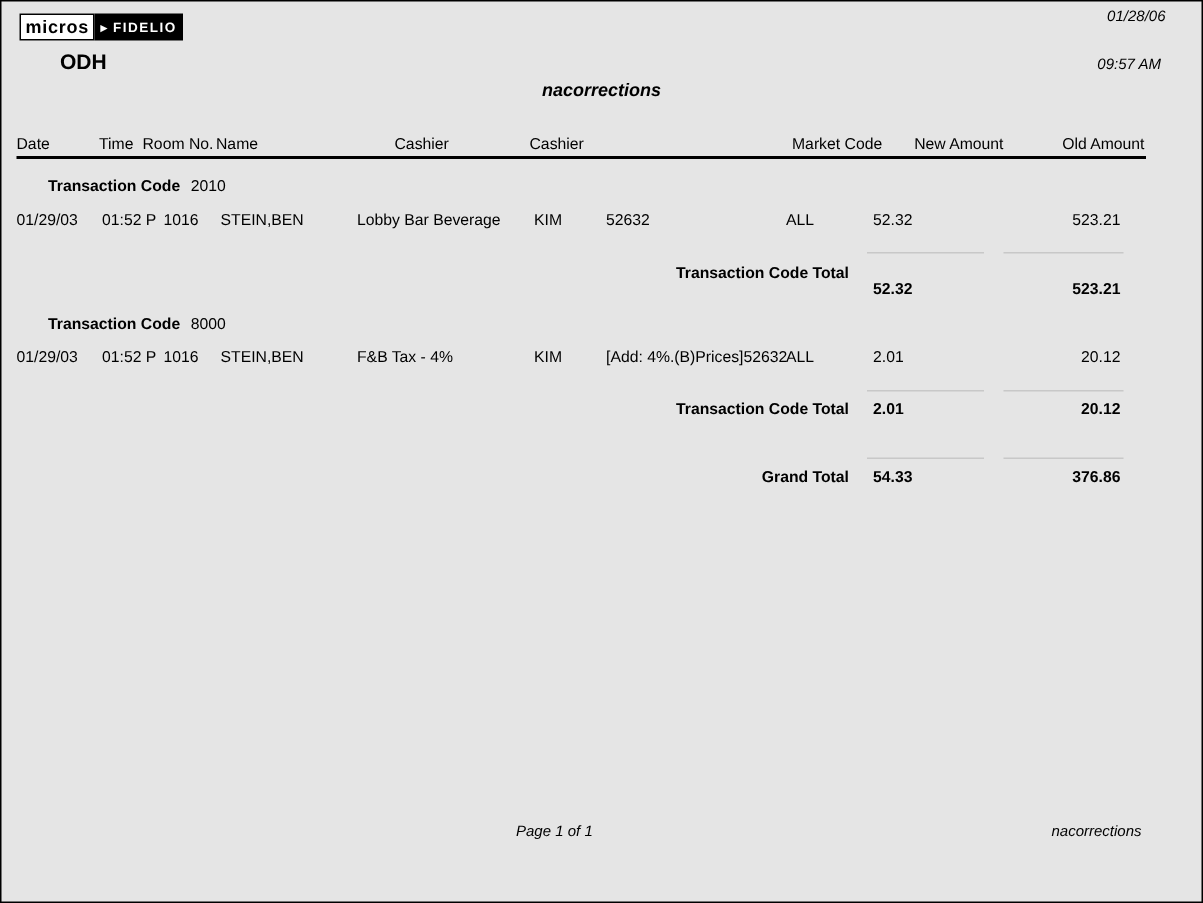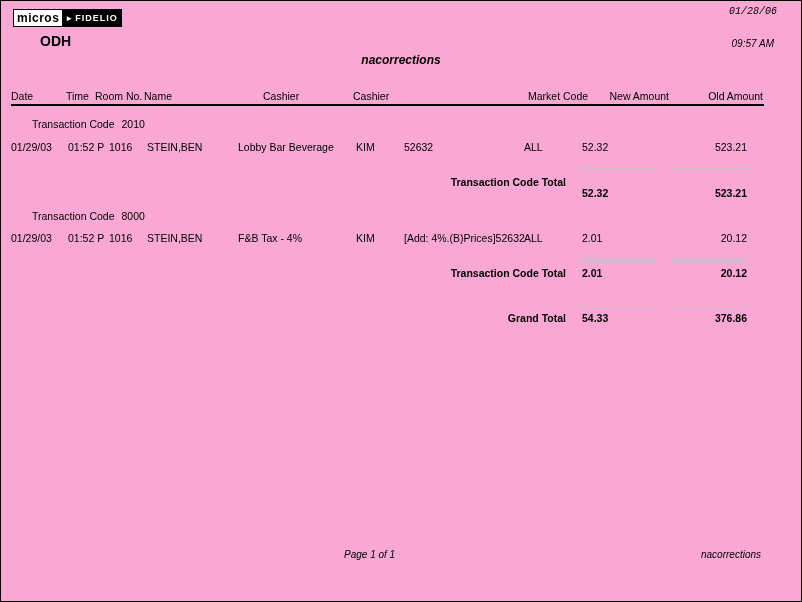--- a/index.html
+++ b/index.html
@@ -1,21 +1,21 @@
 <!DOCTYPE html>
 <html><head>
 <meta charset="utf-8">
 <style>
   html, body { margin: 0; padding: 0; background: #ffffff; }
   .page {
     position: relative;
     width: 802px;
     height: 602px;
     box-sizing: border-box;
-    background: #f9a8d4;
+    background: #e5e5e5;
     border: 1px solid #000000;
     font-family: "Liberation Sans", sans-serif;
     color: #000000;
     overflow: hidden;
   }
   .abs { position: absolute; white-space: nowrap; }
 
   
   .logo { left: 12px; top: 8px; display: flex; align-items: stretch; height: 18px; }
   .logo-micros {
@@ -24,28 +24,28 @@
     font-weight: bold; font-size: 12px; padding: 0 3px; letter-spacing: 0.5px;
   }
   .logo-fidelio {
     display: flex; align-items: center;
     background: #000; color: #fff;
     font-weight: bold; font-size: 9px; padding: 0 4px 0 2px; letter-spacing: 1px;
   }
   .logo-arrow { color: #fff; font-size: 8px; margin-right: 1px; font-style: normal; }
 
   .hotel-name   { left: 0; top: 6px;  width: 100%; text-align: center; font-style: italic; font-size: 11px; }
-  .report-date  { left: 600px; top: 5px;  width: 176px; text-align: right; font-style: italic; font-size: 10px; font-family: Liberation Mono, monospace; }
+  .report-date  { left: 600px; top: 5px;  width: 176px; text-align: right; font-style: italic; font-size: 10px; }
   .property-code{ left: 39px;  top: 32px; font-weight: bold; font-size: 14px; }
   .report-time  { left: 600px; top: 37px; width: 173px; text-align: right; font-style: italic; font-size: 10px; }
   .report-title { left: 0; top: 52px; width: 100%; text-align: center; font-weight: bold; font-style: italic; font-size: 12px; }
 
   
   .th, .cell { font-size: 10.5px; }
-  .bold { font-weight: normal; }
+  .bold { font-weight: bold; }
 
   .hdr-row { top: 89px; }
   .c-date   { left: 10px; }
   .c-time   { left: 65px; }
   .c-room   { left: 94px; }
   .c-name   { left: 143px; }
   .c-cashier{ left: 262px; }
   .c-comm   { left: 352px; }
   .c-mkt    { left: 527px; }
   .c-new    { left: 593px; width: 75px; text-align: right; }

